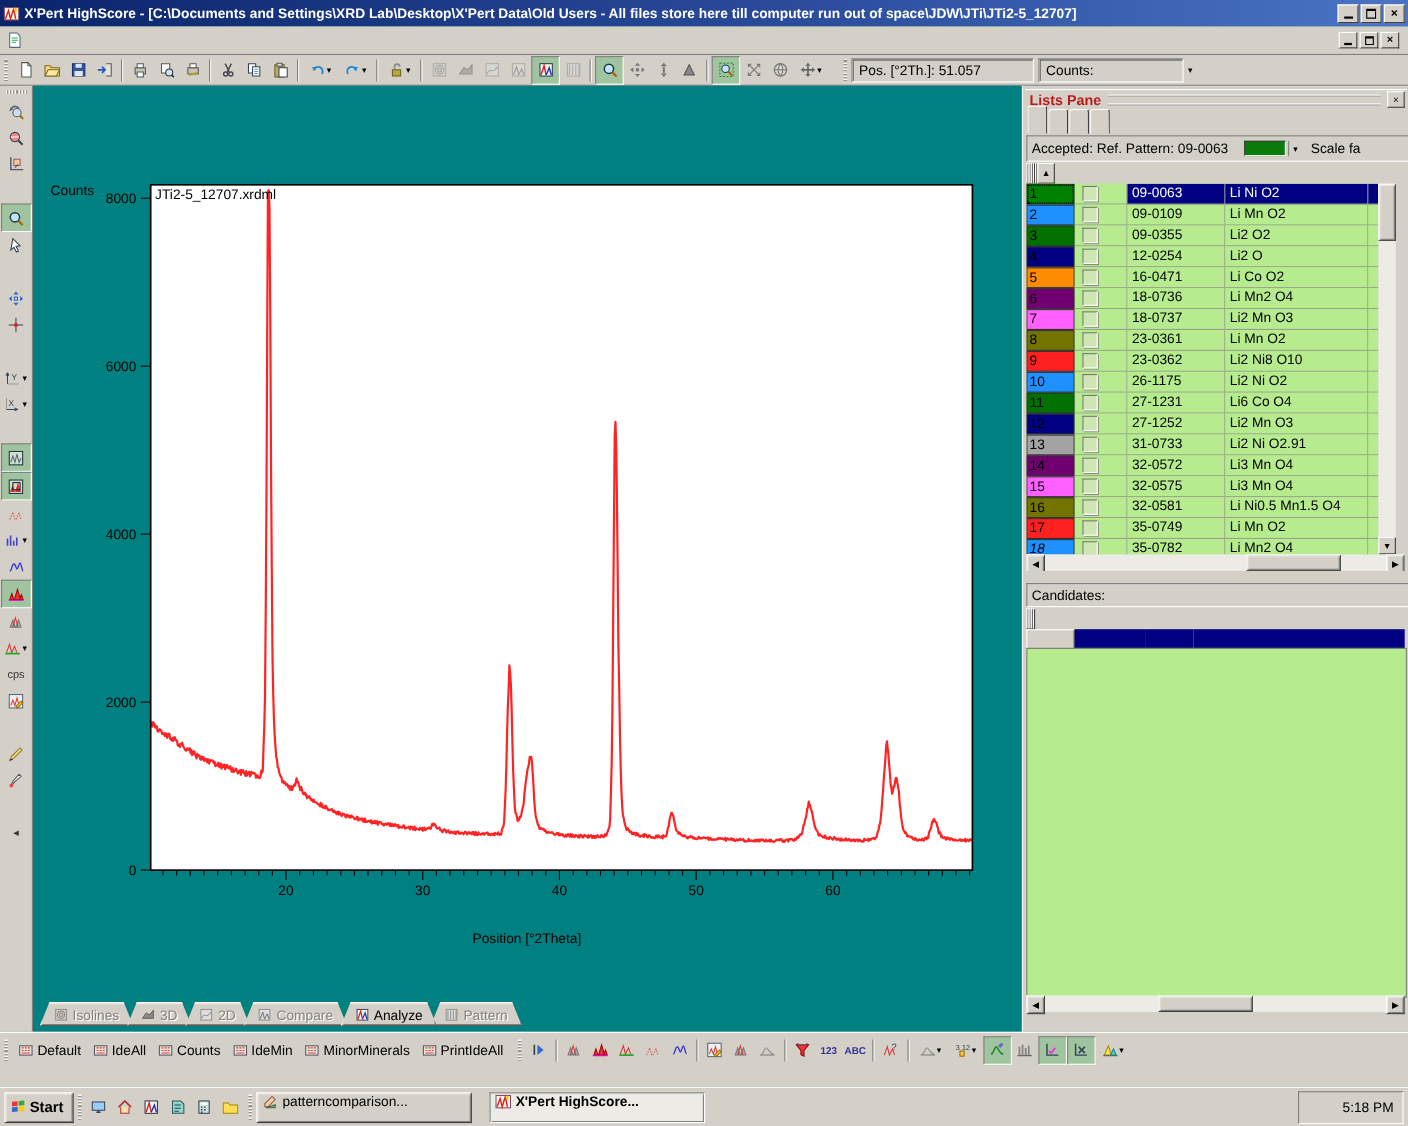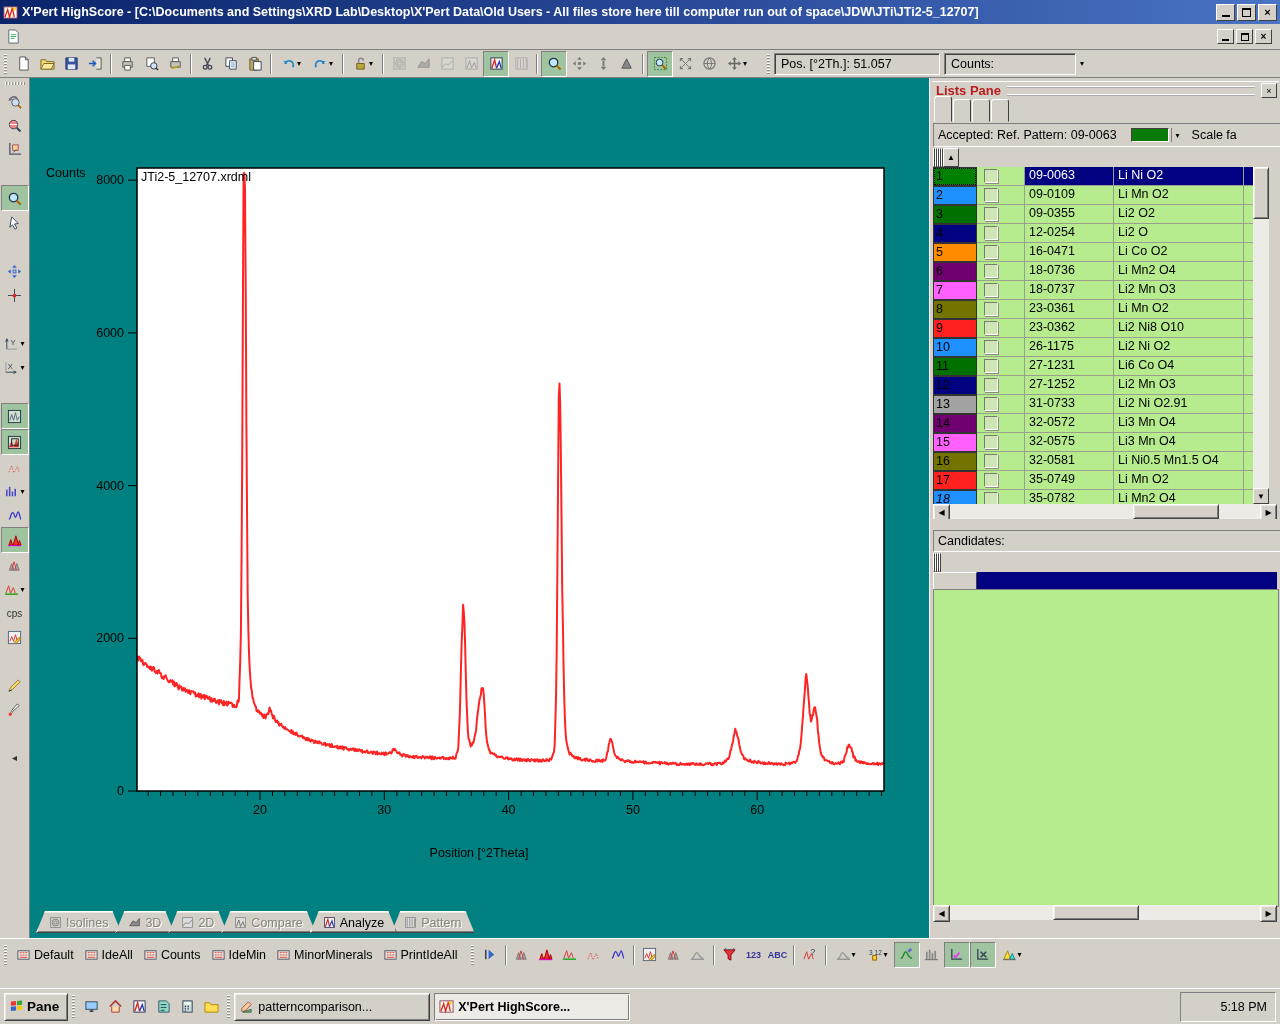--- a/index.html
+++ b/index.html
@@ -95,21 +95,21 @@
   
   .bbar{left:0;top:938px;width:1280px;height:32px;background:#d4d0c8;border-top:1px solid #fff;display:flex;align-items:center;padding:0 2px}
   .bbtn{height:24px;display:flex;align-items:center;padding:0 5px;flex:none}
   .bbtn .lbl{margin-left:3px;font-size:12.5px;white-space:nowrap}
   .filler{left:0;top:970px;width:1280px;height:18px;background:#d4d0c8}
   
   .taskbar{left:0;top:988px;width:1280px;height:36px;background:#d4d0c8;border-top:1px solid #fff;display:flex;align-items:center;padding:0 4px}
   .startbtn{height:26px;display:flex;align-items:center;padding:0 8px 0 4px;font-weight:bold;font-size:13.5px;flex:none}
   .tdiv{width:3px;height:24px;margin:0 4px;background:repeating-linear-gradient(180deg,#fff 0 1px,#928f88 1px 2px,transparent 2px 3px);flex:none}
   .ql{width:24px;height:24px;display:flex;align-items:center;justify-content:center;flex:none}
-  .taskbtn{width:186px;height:26px;display:flex;align-items:center;padding:0 4px;margin-right:4px;flex:none;overflow:hidden}
+  .taskbtn{width:186px;height:26px;display:flex;align-items:flex-start;padding:0 4px;margin-right:16px;flex:none;overflow:hidden}
   .taskbtn .lbl{margin-left:4px;white-space:nowrap;overflow:hidden;font-size:12.5px}
   .taskbtn.active{background:#ecebe5;border-color:#808080 #fff #fff #808080;font-weight:bold}
   .tray{margin-left:auto;height:28px;border:1px solid;border-color:#808080 #fff #fff #808080;display:flex;align-items:center;padding:0 8px;flex:none}
   .tray .ticon{margin-right:5px}
   .clock{font-size:12.5px;margin-left:6px;white-space:nowrap}
   .ticon svg{vertical-align:middle}
 </style>
 </head>
 <body>
 
@@ -1366,21 +1366,21 @@
       <span class="ticon">
           <svg xmlns="http://www.w3.org/2000/svg" viewBox="0 0 16 16">
             <g transform="skewY(-6)">
               <rect x="2" y="3" width="5.5" height="4.5" fill="#e33"></rect>
               <rect x="8.5" y="3" width="5.5" height="4.5" fill="#3a3"></rect>
               <rect x="2" y="8.5" width="5.5" height="4.5" fill="#36c"></rect>
               <rect x="8.5" y="8.5" width="5.5" height="4.5" fill="#fc0"></rect>
             </g>
           </svg>
         </span>
-      <span style="margin-left:3px">Pane</span>
+      <span style="margin-left:3px">Start</span>
     </span>
     <span class="tdiv"></span>
     <span id="ql-icons" style="display:flex;align-items:center">
         <span class="ql">
       <span class="ticon">
             <svg xmlns="http://www.w3.org/2000/svg" viewBox="0 0 16 16">
               <rect x="2" y="3" width="12" height="8" fill="#9cf" stroke="#345"></rect>
               <path d="M6 13h4M8 11v2" stroke="#345" stroke-width="1.5"></path>
             </svg>
           </span>

